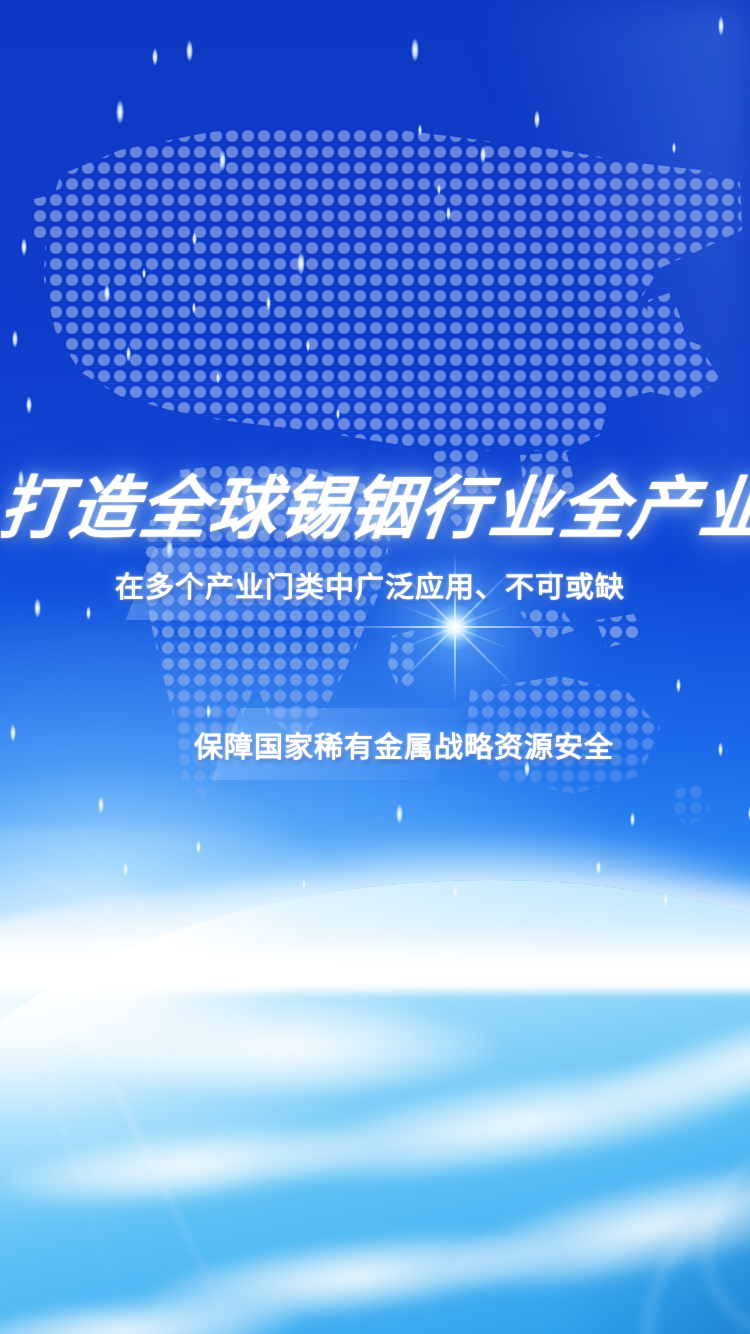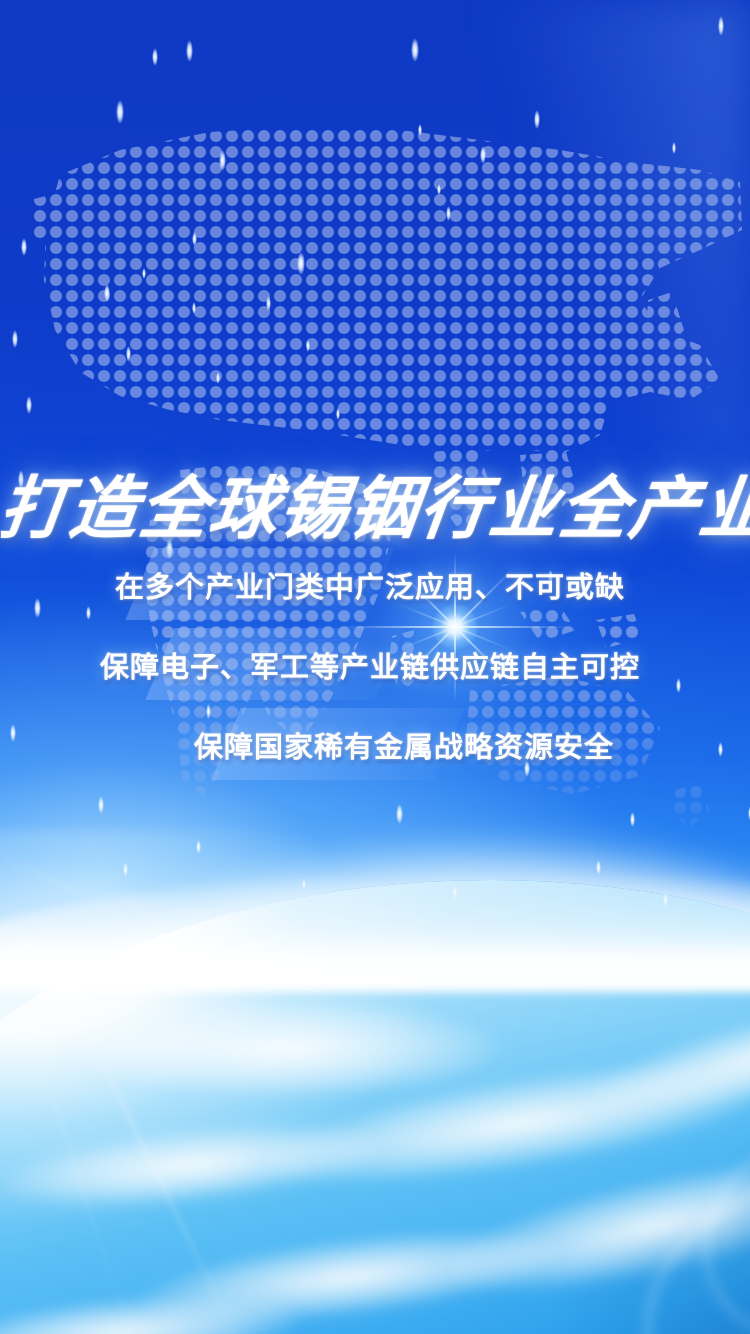--- a/index.html
+++ b/index.html
@@ -315,24 +315,20 @@
 
   <div class="content">
 
     <h1 class="title">打造全球锡铟行业全产业链链主</h1>
 
     <div class="band-row" style="top:548px;">
       <div class="band-shape" style="left:140px;width:240px;"></div>
       <div class="band-text">在多个产业门类中广泛应用、不可或缺</div>
     </div>
 
-    <div class="band-row" style="top:628px;">
-      <div class="band-shape" style="left:160px;width:230px;"></div>
-      <div class="band-text">保障电子、军工等产业链供应链自主可控</div>
-    </div>
 
     <div class="band-row" style="top:708px;margin-left:34px;">
       <div class="band-shape" style="left:192px;width:224px;"></div>
       <div class="band-text">保障国家稀有金属战略资源安全</div>
     </div>
 
   </div>
 </div>
 
 </body></html>

